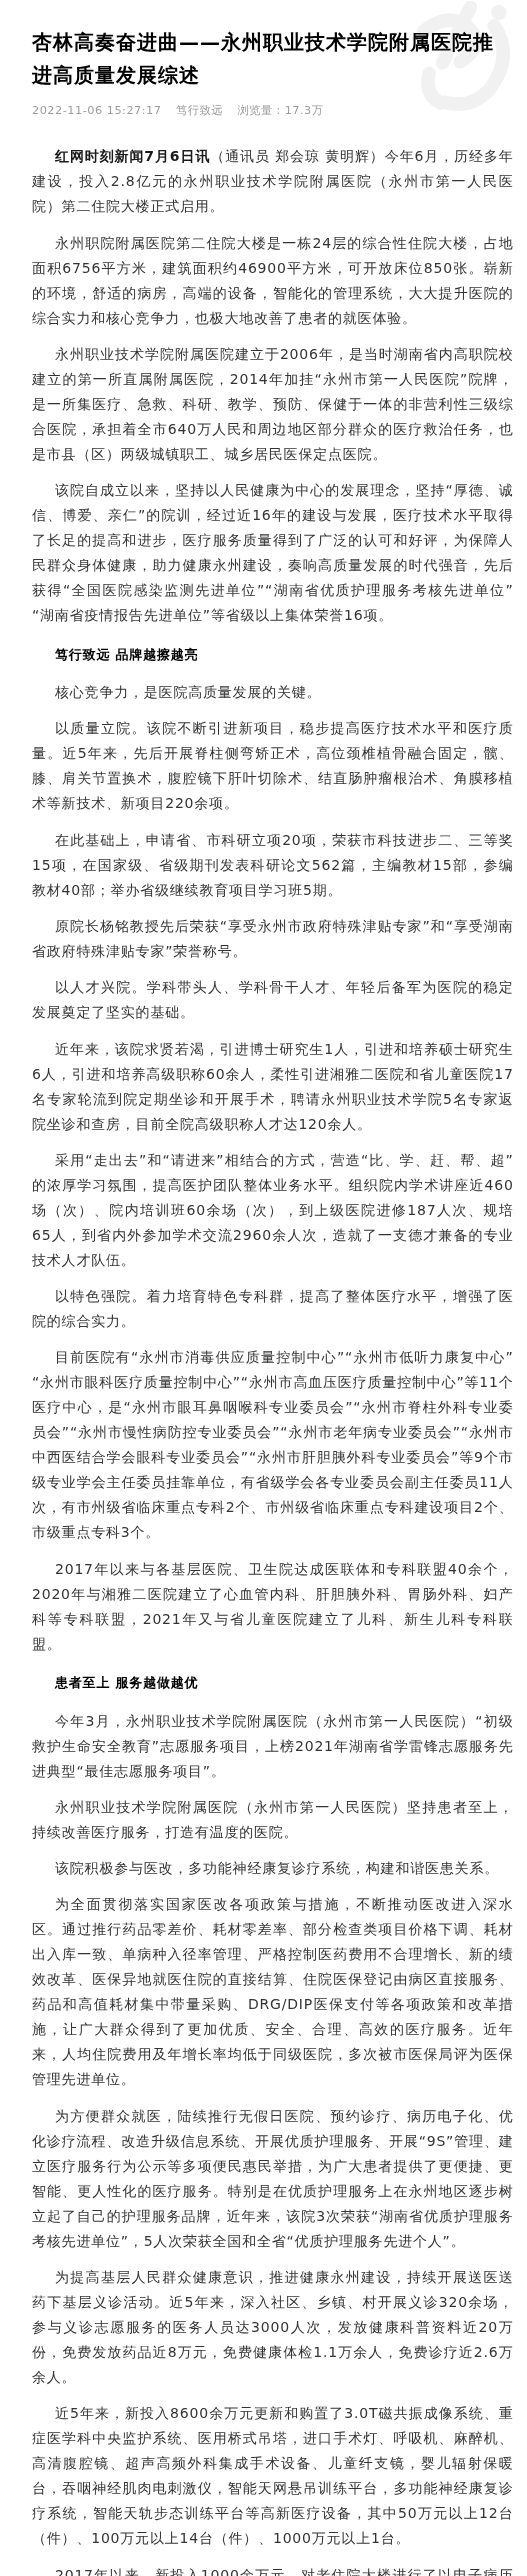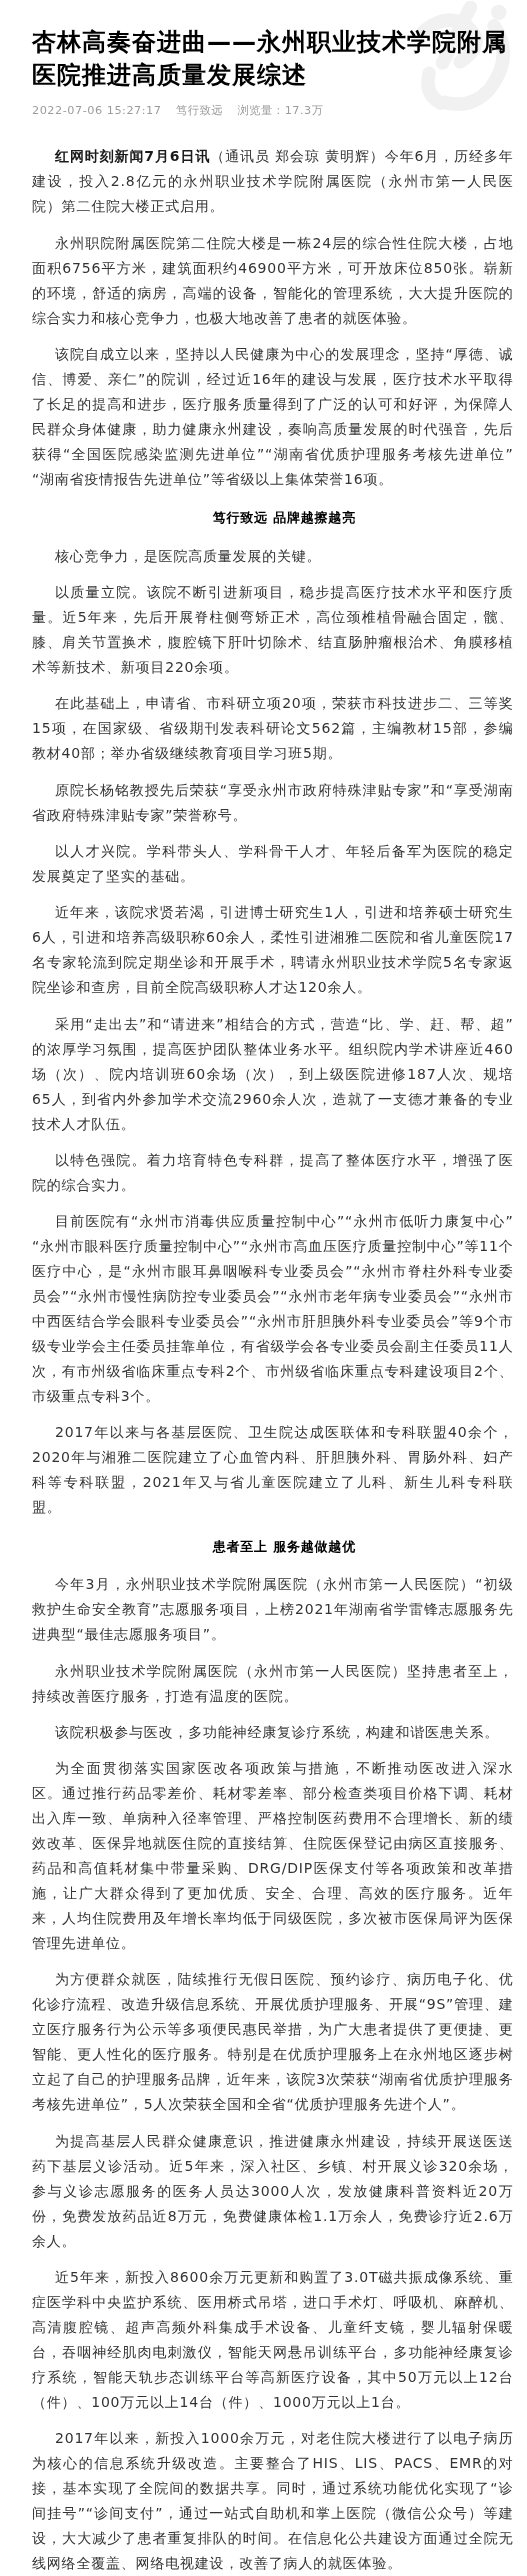--- a/index.html
+++ b/index.html
@@ -4,59 +4,60 @@
 <style>
   html,body{margin:0;padding:0;background:#ffffff;}
   body{width:528px;font-family:"DejaVu Sans","Liberation Sans",sans-serif;}
   .page{
     box-sizing:border-box;width:528px;min-height:3768px;position:relative;
     padding:26px 14.4px 31px 32px;background:#fff;overflow:hidden;
   }
   .watermark{position:absolute;top:1px;right:6.2px;width:129px;height:111px;z-index:0;}
   h1.page-title{
     position:relative;z-index:1;margin:0;color:#000;font-weight:bold;
-    font-size:24px;line-height:33px;letter-spacing:1px;
+    font-size:20px;line-height:33px;letter-spacing:1px;
   }
   .meta{margin-top:12.4px;color:#9c9c9c;font-size:11.3px;line-height:14px;letter-spacing:0.5px;}
   .meta span{margin-right:14.4px;}
   .article{margin-top:26px;position:relative;z-index:1;}
   .article p{
     font-size:14px;line-height:25px;letter-spacing:0.8px;color:#333;
     text-align:justify;text-indent:23px;margin:0 0 11.3px 0;
   }
   .article p strong{font-weight:bold;color:#1a1a1a;}
   .article h2{
     font-size:13px;line-height:25px;letter-spacing:0.8px;color:#000;
-    font-weight:bold;text-indent:23px;margin:13.4px 0 13.4px 0;text-align:center;
+    font-weight:bold;text-indent:23px;margin:13.4px 0 13.4px 0;
   }
 </style>
 </head>
 <body>
 
 <div class="page">
 
   <svg class="watermark" viewBox="0 0 250 215" aria-hidden="true">
     <g fill="none" stroke="#f1f1f1" stroke-width="26" stroke-linecap="round">
       <path d="M150 12 L96 120"></path>
       <path d="M60 58 Q110 18 150 55 Q180 85 130 118"></path>
       <path d="M196 48 Q236 108 186 172 Q150 210 100 196"></path>
       <path d="M70 140 Q60 180 92 198"></path>
     </g>
     <circle cx="205" cy="22" r="15" fill="#f1f1f1"></circle>
   </svg>
 
   <h1 class="page-title">杏林高奏奋进曲——永州职业技术学院附属医院推进高质量发展综述</h1>
 
   <div class="meta">
-    <span>2022-07-06 15:27:17</span><span>笃行致远</span><span>浏览量：17.3万</span>
+    <span>2022-11-06 15:27:17</span><span>笃行致远</span><span>浏览量：17.3万</span>
   </div>
 
   <div class="article" id="article-body">
       <p><strong>红网时刻新闻7月6日讯</strong>（通讯员 郑会琼 黄明辉）今年6月，历经多年建设，投入2.8亿元的永州职业技术学院附属医院（永州市第一人民医院）第二住院大楼正式启用。</p>
       <p>永州职院附属医院第二住院大楼是一栋24层的综合性住院大楼，占地面积6756平方米，建筑面积约46900平方米，可开放床位850张。崭新的环境，舒适的病房，高端的设备，智能化的管理系统，大大提升医院的综合实力和核心竞争力，也极大地改善了患者的就医体验。</p>
+      <p>永州职业技术学院附属医院建立于2006年，是当时湖南省内高职院校建立的第一所直属附属医院，2014年加挂“永州市第一人民医院”院牌，是一所集医疗、急救、科研、教学、预防、保健于一体的非营利性三级综合医院，承担着全市640万人民和周边地区部分群众的医疗救治任务，也是市县（区）两级城镇职工、城乡居民医保定点医院。</p>
       <p>该院自成立以来，坚持以人民健康为中心的发展理念，坚持“厚德、诚信、博爱、亲仁”的院训，经过近16年的建设与发展，医疗技术水平取得了长足的提高和进步，医疗服务质量得到了广泛的认可和好评，为保障人民群众身体健康，助力健康永州建设，奏响高质量发展的时代强音，先后获得“全国医院感染监测先进单位”“湖南省优质护理服务考核先进单位”“湖南省疫情报告先进单位”等省级以上集体荣誉16项。</p>
       <h2>笃行致远 品牌越擦越亮</h2>
       <p>核心竞争力，是医院高质量发展的关键。</p>
       <p>以质量立院。该院不断引进新项目，稳步提高医疗技术水平和医疗质量。近5年来，先后开展脊柱侧弯矫正术，高位颈椎植骨融合固定，髋、膝、肩关节置换术，腹腔镜下肝叶切除术、结直肠肿瘤根治术、角膜移植术等新技术、新项目220余项。</p>
       <p>在此基础上，申请省、市科研立项20项，荣获市科技进步二、三等奖15项，在国家级、省级期刊发表科研论文562篇，主编教材15部，参编教材40部；举办省级继续教育项目学习班5期。</p>
       <p>原院长杨铭教授先后荣获“享受永州市政府特殊津贴专家”和“享受湖南省政府特殊津贴专家”荣誉称号。</p>
       <p>以人才兴院。学科带头人、学科骨干人才、年轻后备军为医院的稳定发展奠定了坚实的基础。</p>
       <p>近年来，该院求贤若渴，引进博士研究生1人，引进和培养硕士研究生6人，引进和培养高级职称60余人，柔性引进湘雅二医院和省儿童医院17名专家轮流到院定期坐诊和开展手术，聘请永州职业技术学院5名专家返院坐诊和查房，目前全院高级职称人才达120余人。</p>
       <p>采用“走出去”和“请进来”相结合的方式，营造“比、学、赶、帮、超”的浓厚学习氛围，提高医护团队整体业务水平。组织院内学术讲座近460场（次）、院内培训班60余场（次），到上级医院进修187人次、规培65人，到省内外参加学术交流2960余人次，造就了一支德才兼备的专业技术人才队伍。</p>
       <p>以特色强院。着力培育特色专科群，提高了整体医疗水平，增强了医院的综合实力。</p>

